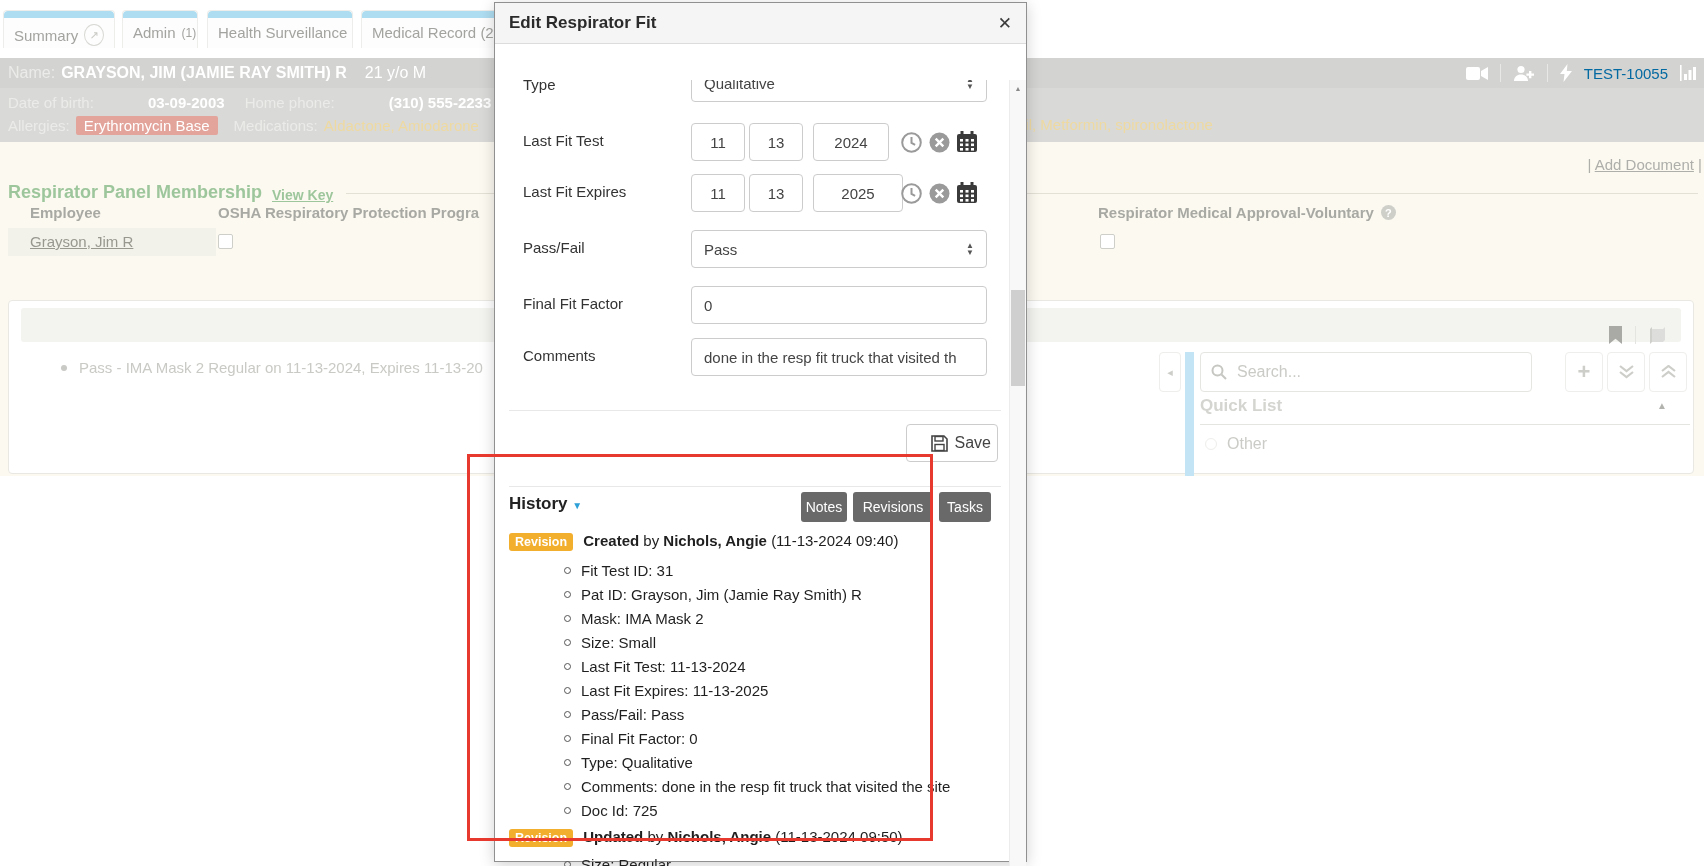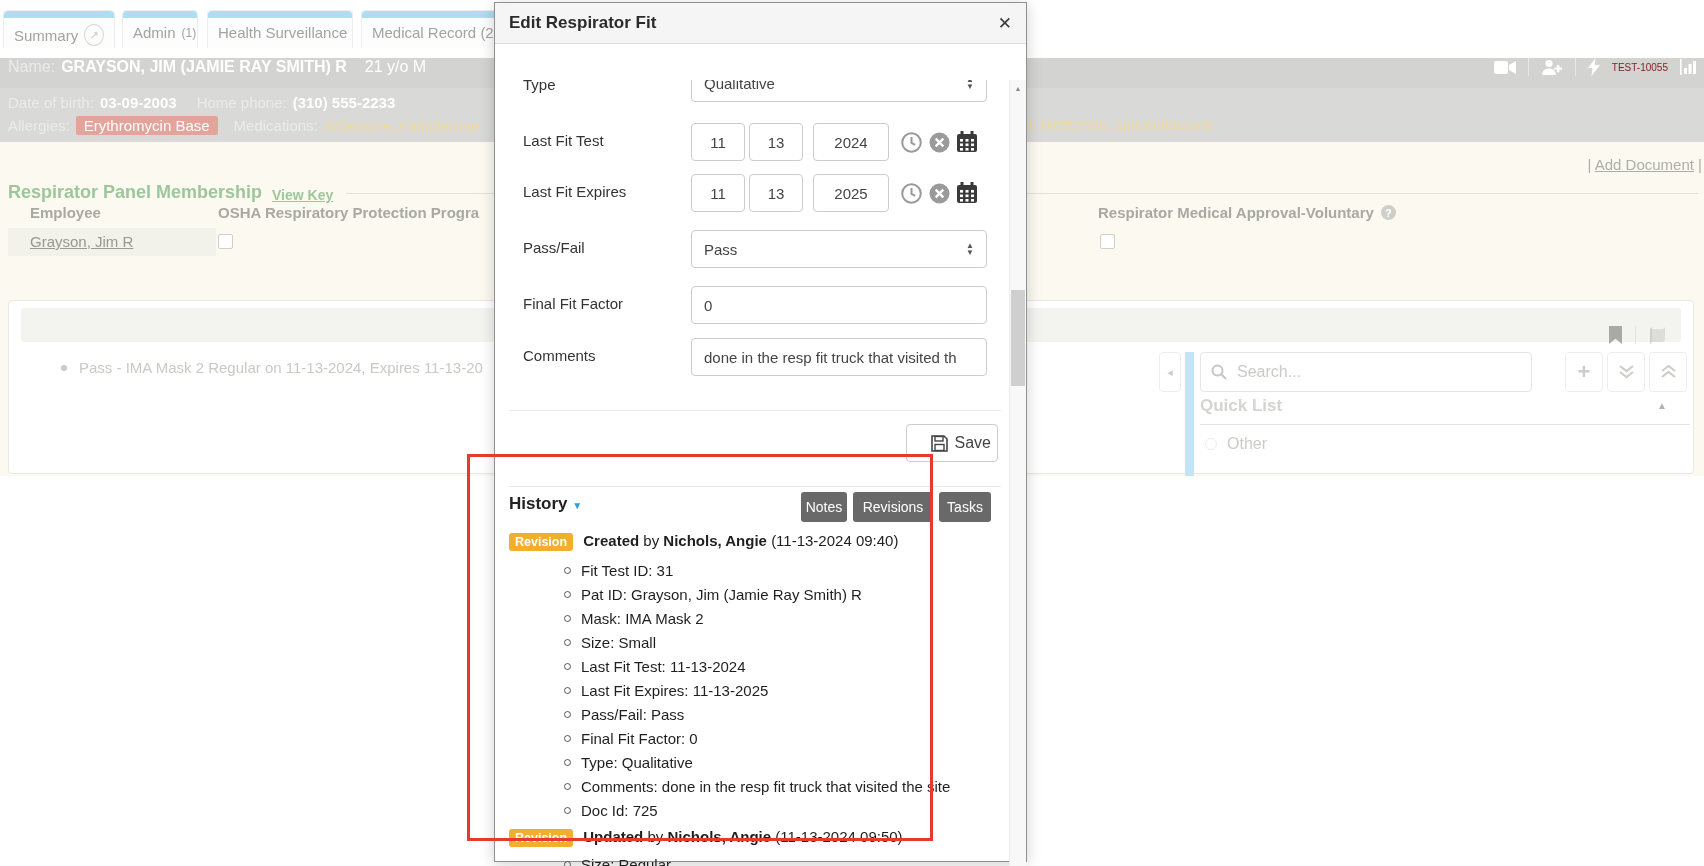--- a/index.html
+++ b/index.html
@@ -10,23 +10,23 @@
   .tab{position:absolute;top:10px;height:38px;background:#fdfdfd;border:1px solid #ededeb;
        border-bottom:none;border-radius:4px 4px 0 0;overflow:hidden;box-sizing:border-box;}
   .tab-accent{height:7px;background:#aedcf0;border-radius:4px 4px 0 0;}
   .tab-label{display:flex;align-items:center;gap:6px;justify-content:flex-start;
              padding:6px 10px 0 10px;font-size:15px;color:#a3a3a0;white-space:nowrap;}
   .tab-circle{width:20px;height:20px;border:1px solid #d8d8d4;border-radius:50%;
               display:inline-flex;align-items:center;justify-content:center;
               color:#c9c9c5;font-size:11px;}
   
   .bar1{position:absolute;left:0;top:58px;width:1704px;height:30px;background:#d3d3d1;
-        display:flex;align-items:flex-start;font-size:16px;}
+        display:flex;align-items:center;font-size:16px;}
   .bar2{position:absolute;left:0;top:88px;width:1704px;height:54px;background:#d9d9d7;font-size:15px;}
-  .lbl{color:#ebebe9;} .val{color:#ffffff;font-weight:bold;}
+  .lbl{color:#ebebe9;} .val{color:#ffffff;font-weight:bold;margin-left:48px;}
   .meds{color:#eed9a0;}
   .allergy-badge{background:#e2a49b;color:#fff;padding:1px 8px;border-radius:2px;}
   .bar-icons{margin-left:auto;display:flex;align-items:center;gap:12px;padding-right:6px;color:#fff;}
   .vsep{width:1px;height:18px;background:#e8e8e6;}
   
   .cream{position:absolute;left:0;top:142px;width:1704px;height:334px;background:#fbf9f0;}
   .adddoc{position:absolute;top:156px;right:2px;font-size:15px;color:#aeaeaa;}
   .adddoc a{color:#aeaeaa;text-decoration:underline;}
   .green-h{color:#9ec69c;font-weight:bold;}
   .col-h{font-size:15px;font-weight:bold;color:#a9a9a4;white-space:nowrap;}
@@ -142,21 +142,21 @@
             <path d="M1 16c0-4 3-6.5 7-6.5s7 2.5 7 6.5z" fill="#fff"></path>
             <path d="M16 6h2.4v2.4H21v2.4h-2.6v2.4H16v-2.4h-2.6V8.4H16z" fill="#fff"></path>
           </svg>
       </span>
       <span class="vsep"></span>
       <span>
         <svg width="12" height="18" viewBox="0 0 12 18">
             <path d="M7.5 0L0 10h4.5L3.5 18 12 7H6.8z" fill="#fff"></path>
           </svg>
       </span>
-      <span style="font-size:10px;color:#7f1d1d;">TEST-10055</span>
+      <span style="font-size:15px;color:#0369a1;">TEST-10055</span>
       <span>
         <svg width="18" height="16" viewBox="0 0 18 16">
             <path d="M0 0h1.6v16H0z" fill="#fff"></path>
             <rect x="4" y="9" width="3" height="6" fill="#fff"></rect>
             <rect x="8.5" y="5" width="3" height="10" fill="#fff"></rect>
             <rect x="13" y="2" width="3" height="13" fill="#fff"></rect>
           </svg>
       </span>
     </div>
   </div>
@@ -318,21 +318,21 @@
           </svg>
       </span>
 
       <div class="f-label" style="top:103px;">Last Fit Expires</div>
       <div class="inp center" style="left:196px;top:94px;width:54px;">
           <span>11</span>
         </div>
       <div class="inp center" style="left:254px;top:94px;width:54px;">
           <span>13</span>
         </div>
-      <div class="inp center" style="left:318px;top:94px;width:76px;">
+      <div class="inp center" style="left:318px;top:94px;width:90px;">
           <span>2025</span>
         </div>
       <span class="ico-circle" style="left:406px;top:103px;">
         <svg width="21" height="21" viewBox="0 0 21 21">
             <circle cx="10.5" cy="10.5" r="9.3" fill="none" stroke="#9a9a9a" stroke-width="2"></circle>
             <path d="M10.5 5v5.8l3.6 2" fill="none" stroke="#9a9a9a" stroke-width="2"></path>
           </svg>
       </span>
       <span class="ico-circle" style="left:434px;top:103px;">
         <svg width="21" height="21" viewBox="0 0 21 21">

